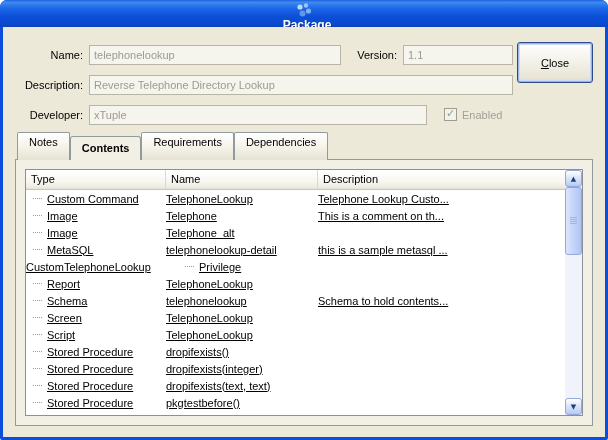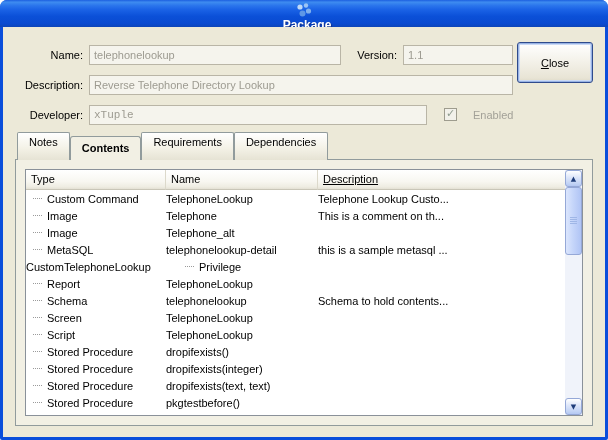--- a/index.html
+++ b/index.html
@@ -53,22 +53,22 @@
     color: #9D9B91; line-height: 17px; padding: 1px 4px;
     white-space: nowrap; overflow: hidden;
   }
   #lbl-name     { top: 18px; left: 16px;  width: 64px; }
   #fld-name     { top: 18px; left: 86px;  width: 252px; }
   #lbl-version  { top: 18px; left: 340px; width: 54px; }
   #fld-version  { top: 18px; left: 400px; width: 110px; }
   #lbl-desc     { top: 48px; left: 8px;   width: 72px; }
   #fld-desc     { top: 48px; left: 86px;  width: 424px; }
   #lbl-dev      { top: 78px; left: 8px;   width: 72px; }
-  #fld-dev      { top: 78px; left: 86px;  width: 338px; font-family: Liberation Mono, monospace; }
-  #lbl-enabled  { top: 78px; left: 470px; }
+  #fld-dev      { top: 78px; left: 86px;  width: 338px; }
+  #lbl-enabled  { top: 78px; left: 459px; }
 
   .checkbox {
     position: absolute; top: 81px; left: 441px;
     width: 13px; height: 13px;
     border: 1px solid #9E9C8E; background: #F2F1EA;
     display: flex; align-items: center; justify-content: center;
   }
   .check-icon { color: #8F9C8F; font-size: 11px; font-weight: bold; line-height: 1; margin-top: -2px; font-family: "DejaVu Sans", sans-serif; }
 
   .btn-close {
@@ -104,22 +104,22 @@
     display: flex; overflow: hidden;
   }
   .list-content { flex: 1; display: flex; flex-direction: column; overflow: hidden; }
   .thead { display: flex; height: 20px; flex: none; }
   .th {
     padding: 3px 5px 0 5px; color: #000;
     background: linear-gradient(180deg, #FFFFFF 0%, #F8F7F1 60%, #EFEDE3 88%, #E4E1D4 100%);
     border-right: 1px solid #DCD9CB; border-bottom: 1px solid #C9C6B8;
     white-space: nowrap; overflow: hidden;
   }
-  .th.w-type { width: 140px; } .th.w-name { width: 152px; } .th.w-desc { flex: 1; border-right: none; text-decoration: underline; }
-  .tbody { flex: 1; overflow: hidden; }
+  .th.w-type { width: 140px; } .th.w-name { width: 152px; } .th.w-desc { flex: 1; border-right: none; }
+  .tbody { flex: 1; overflow: hidden; text-decoration: underline; }
   .trow { display: flex; height: 17px; align-items: center; }
   .cell { white-space: nowrap; overflow: hidden; color: #000; }
   .c-type { width: 140px; padding-left: 7px; display: flex; align-items: center; flex: none; }
   .c-name { width: 152px; flex: none; }
   .c-desc { flex: 1; }
   .branch { width: 9px; border-top: 1px dotted #9A9A9A; margin-right: 5px; flex: none; }
 
   
   .scrollbar { width: 17px; flex: none; display: flex; flex-direction: column; background: #F0F3FA; }
   .sb-btn {

